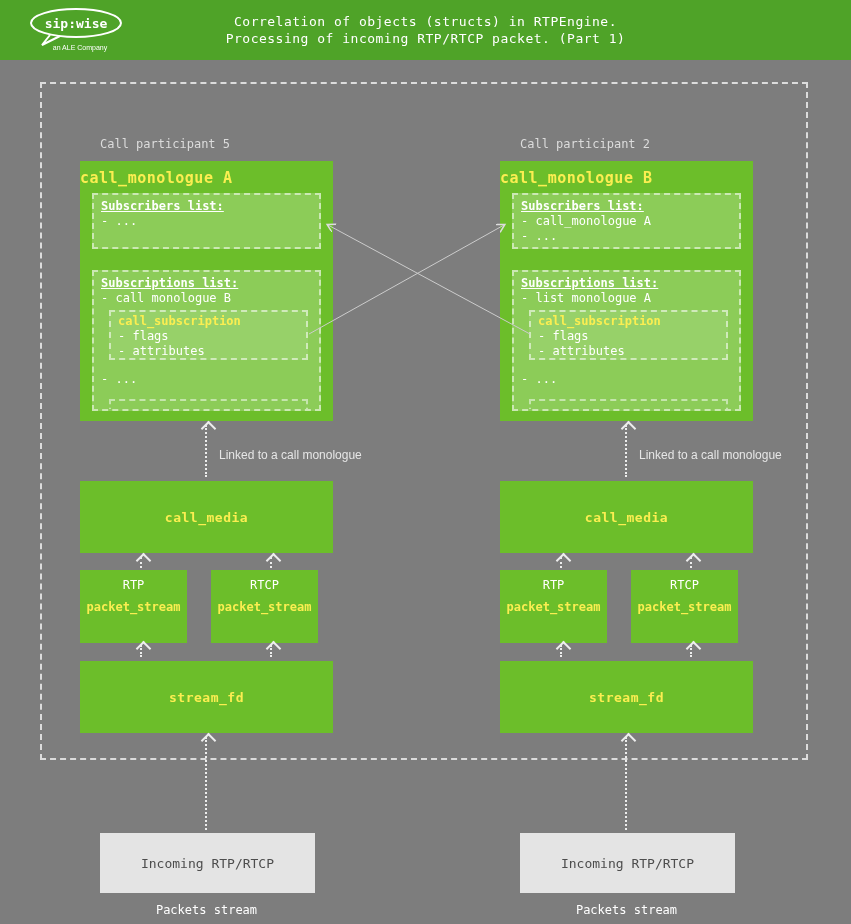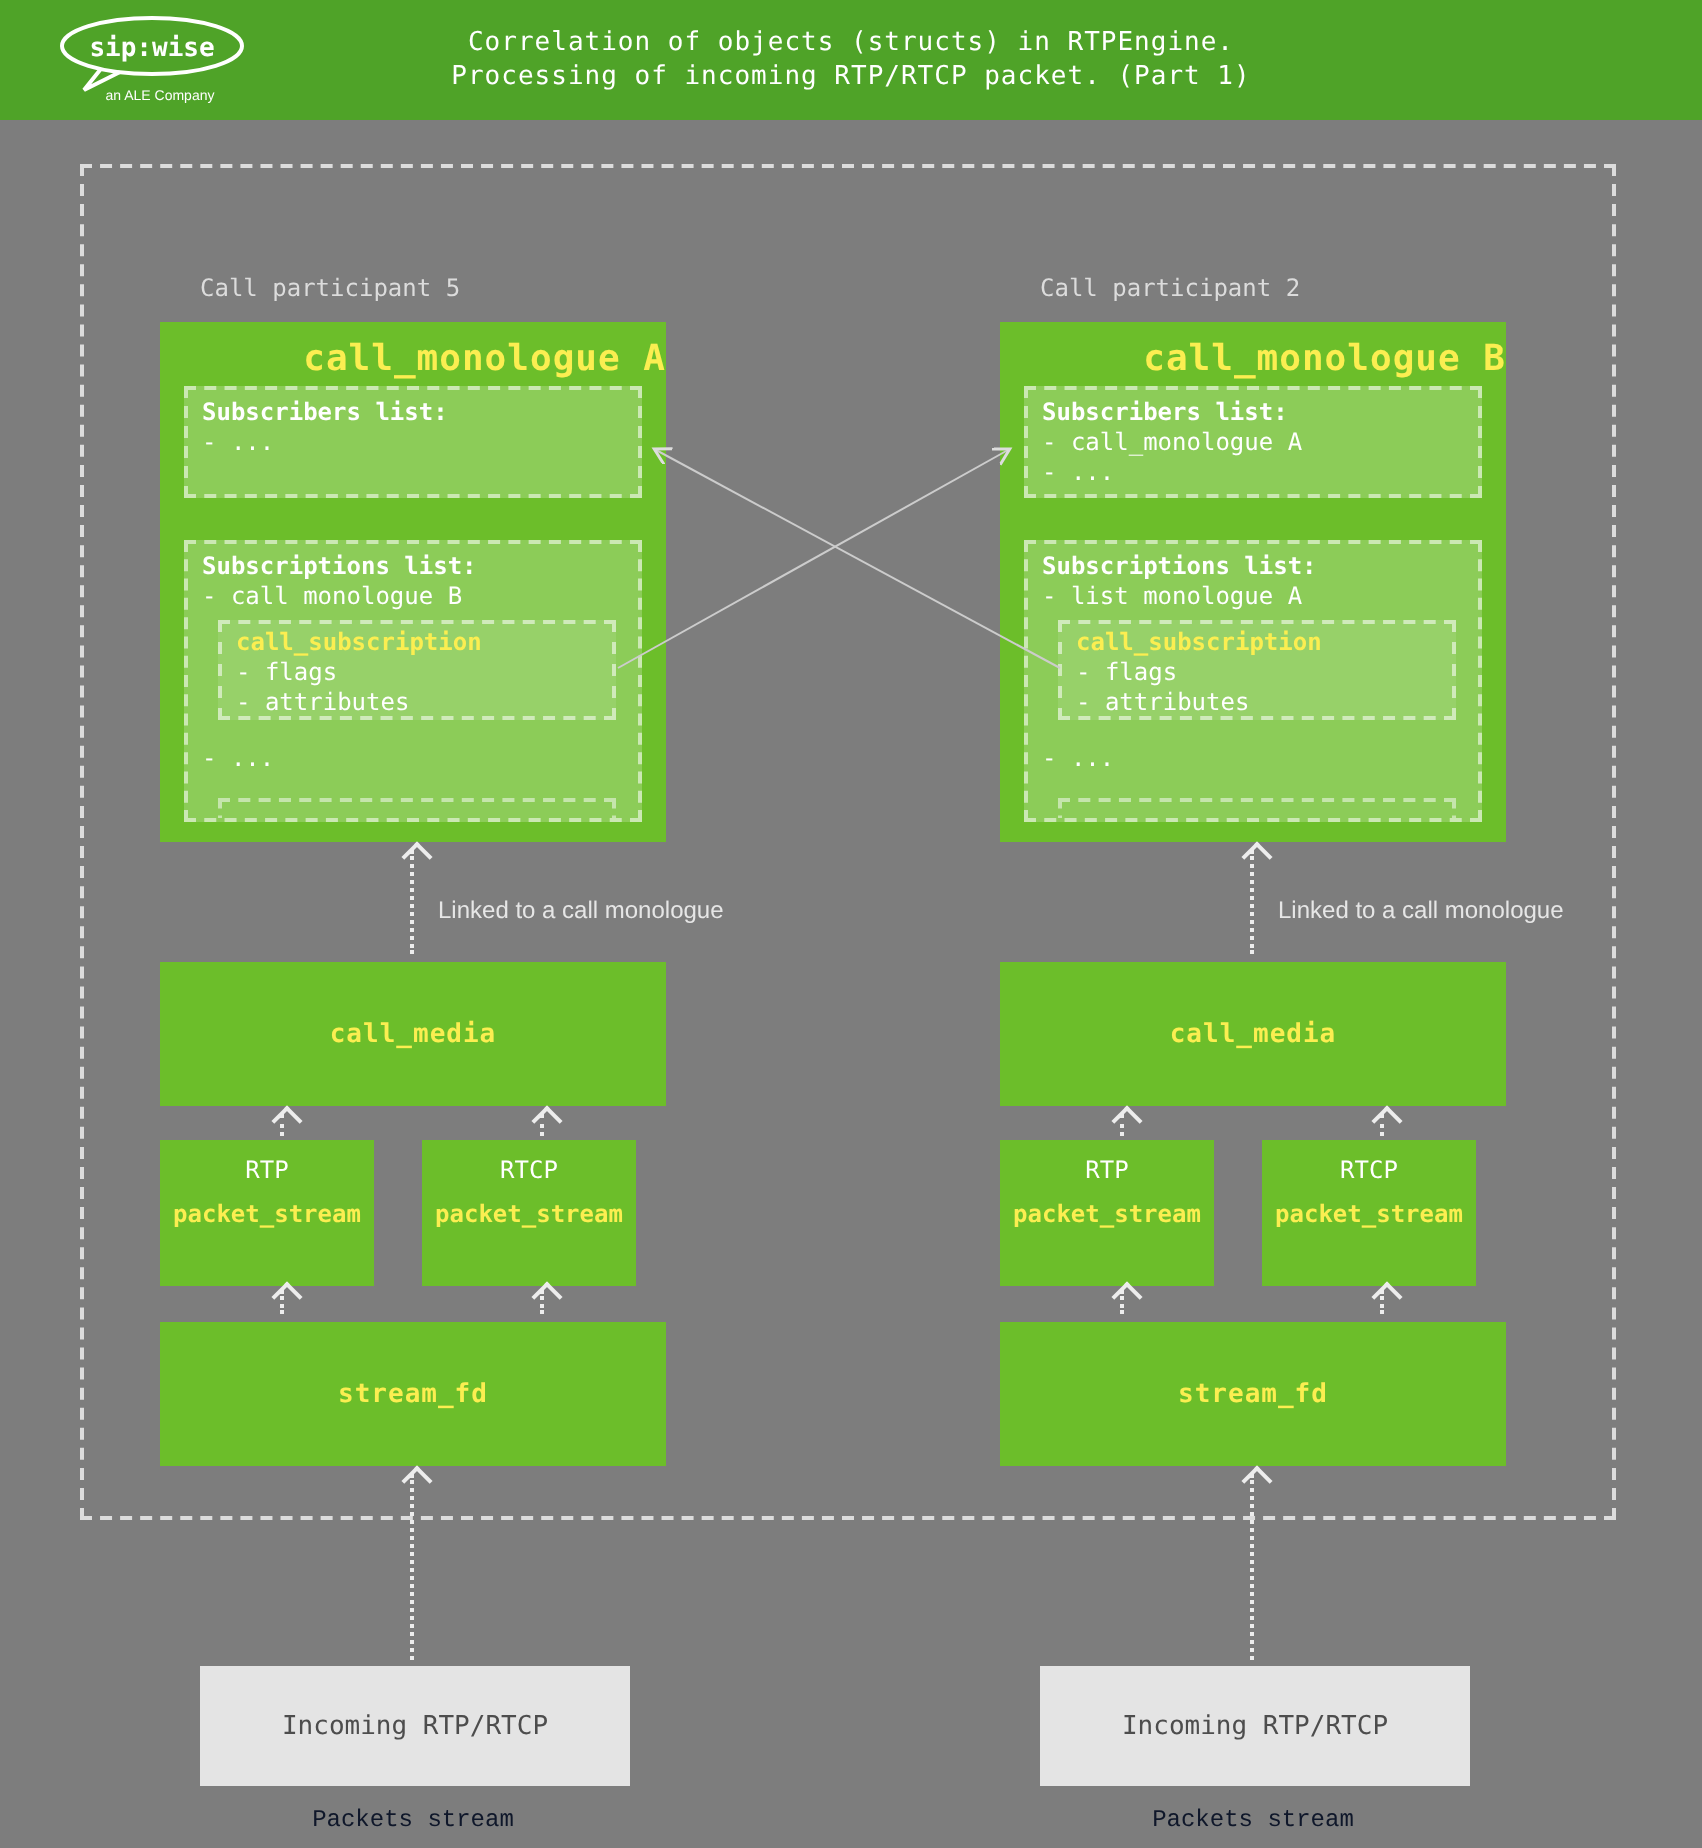--- a/index.html
+++ b/index.html
@@ -32,31 +32,31 @@
   .participant-label {
     position:absolute; top:0; left:20px; font-size:12px; color:#dcdcdc;
     white-space:nowrap;
   }
   
   .monologue {
     position:absolute; left:0; top:24px; width:253px; height:260px;
     background:var(--box-green, #6cbe2a);
   }
   .mono-title {
-    margin-top:8px; text-align:right; font-weight:bold; font-size:18px;
+    margin-top:8px; text-align:left; font-weight:bold; font-size:15px;
     color:var(--highlight-yellow, #fbee51); letter-spacing:0.5px;
   }
   .sub-box {
     position:absolute; left:12px; background:rgba(255,255,255,0.22);
     border:2px dashed rgba(255,255,255,0.55);
     padding:4px 7px; font-size:12px; line-height:15px; color:#ffffff;
   }
   .subscribers { top:32px; width:229px; height:56px; }
   .subscriptions { top:109px; width:229px; height:141px; overflow:hidden; }
-  .box-header { font-weight:bold; }
+  .box-header { font-weight:bold;text-decoration:underline; }
   .subscription-inner {
     position:relative; margin:4px 0 0 8px; width:199px; height:50px;
     border:2px dashed rgba(255,255,255,0.55); background:rgba(255,255,255,0.10);
     padding:2px 7px;
   }
   .inner-title { color:var(--highlight-yellow, #fbee51); font-weight:bold; }
   .more-item { margin-top:12px; }
   .stub-box {
     position:absolute; left:15px; bottom:-4px; width:199px; height:14px;
     border:2px dashed rgba(255,255,255,0.5);
@@ -79,21 +79,21 @@
   .ps-name { margin-top:8px; color:var(--highlight-yellow, #fbee51); font-weight:bold; font-size:12px; }
   
   .incoming-box {
     position:absolute; left:20px; top:696px; width:215px; height:60px;
     background:var(--incoming-gray, #e4e4e4);
     display:flex; align-items:center; justify-content:center;
     color:#4d4d4d; font-size:13px;
   }
   .packets-label {
     position:absolute; top:766px; left:0; width:253px; text-align:center;
-    color:#0f172a; font-size:12px;font-family:Liberation Mono, monospace;
+    color:#ffffff; font-size:12px;
   }
   
   .arrow-up {
     position:absolute; width:0; border-left:2px dotted #ededed;
   }
   .arrow-up::before {
     content:""; position:absolute; top:-2px; left:-4px;
     width:9px; height:9px;
     border-left:2px solid #ededed; border-top:2px solid #ededed;
     transform:rotate(45deg);

